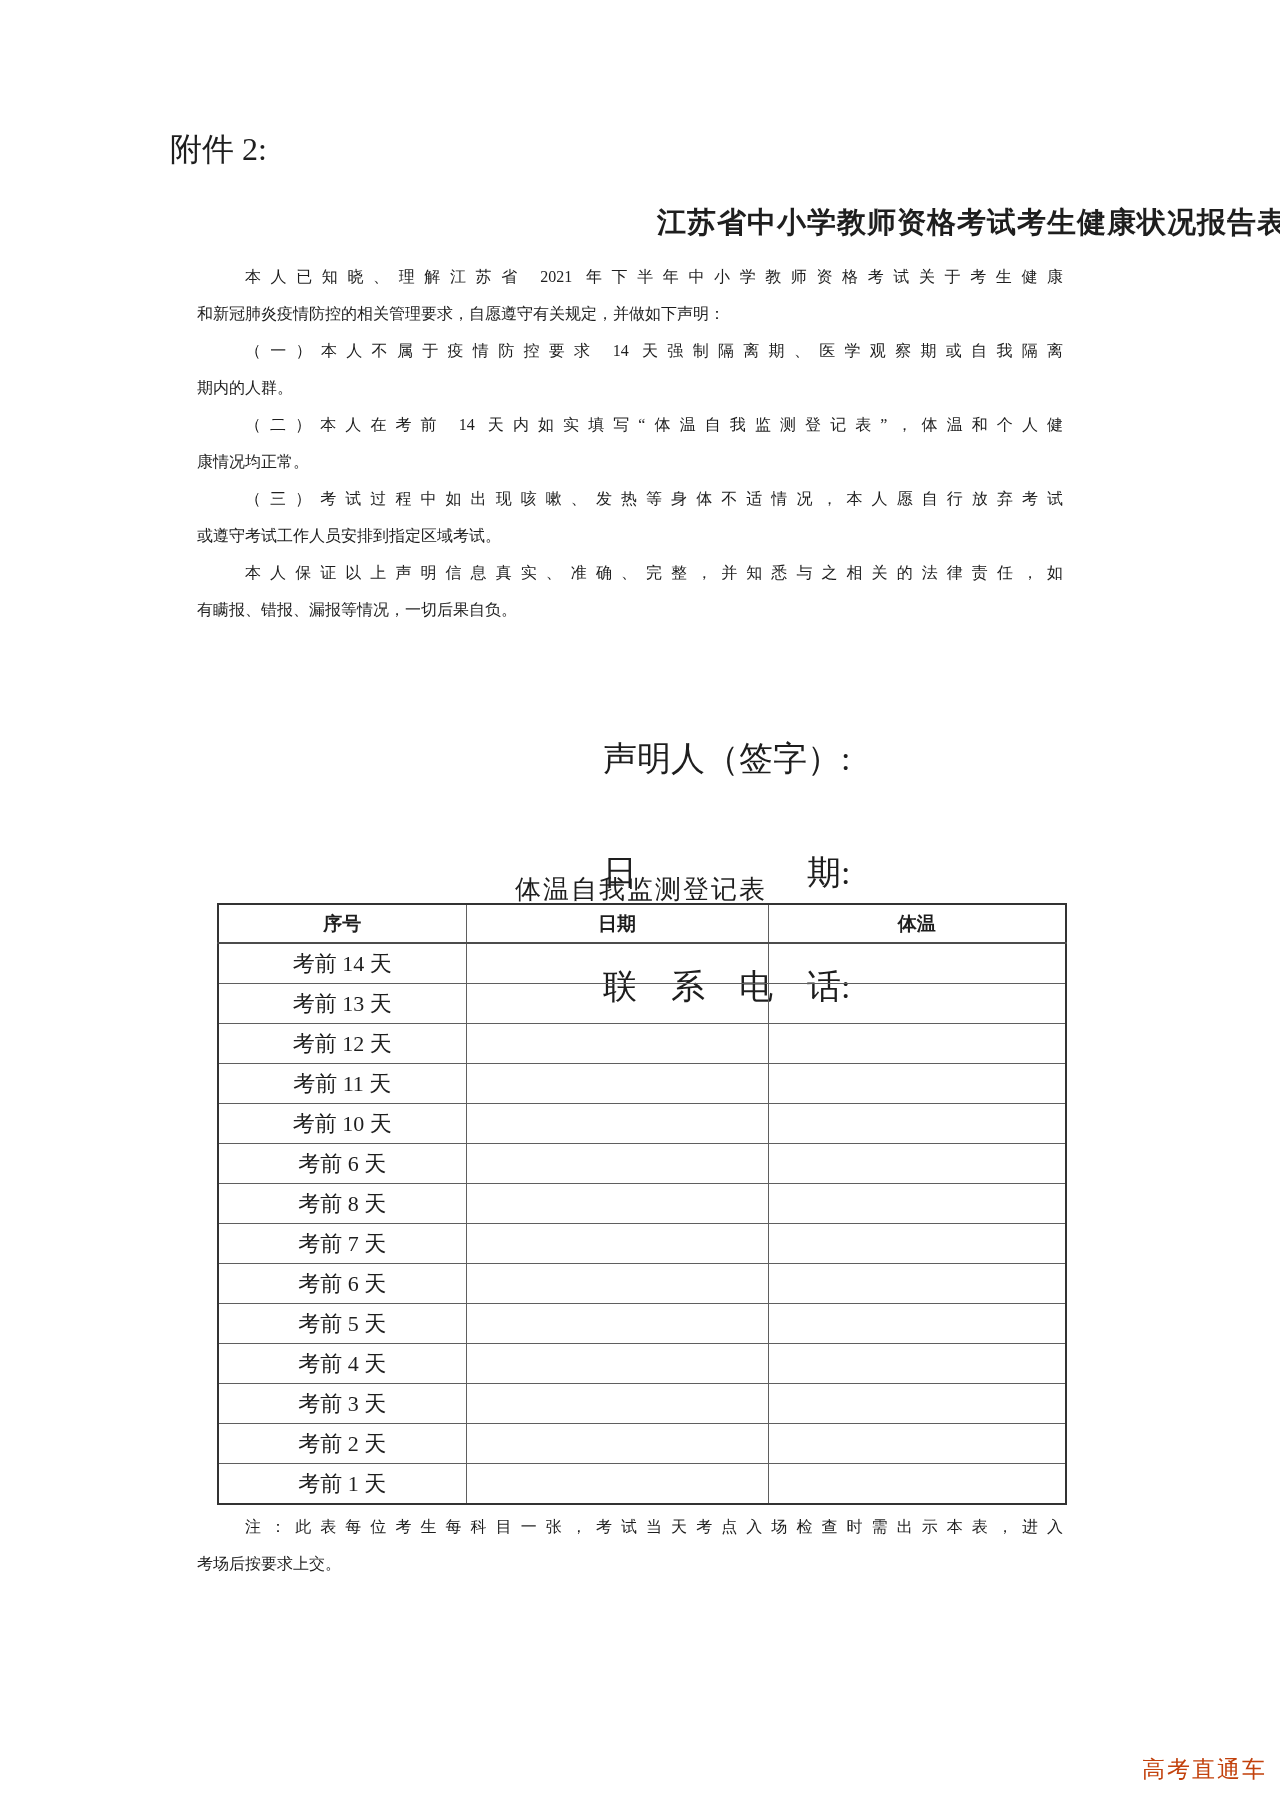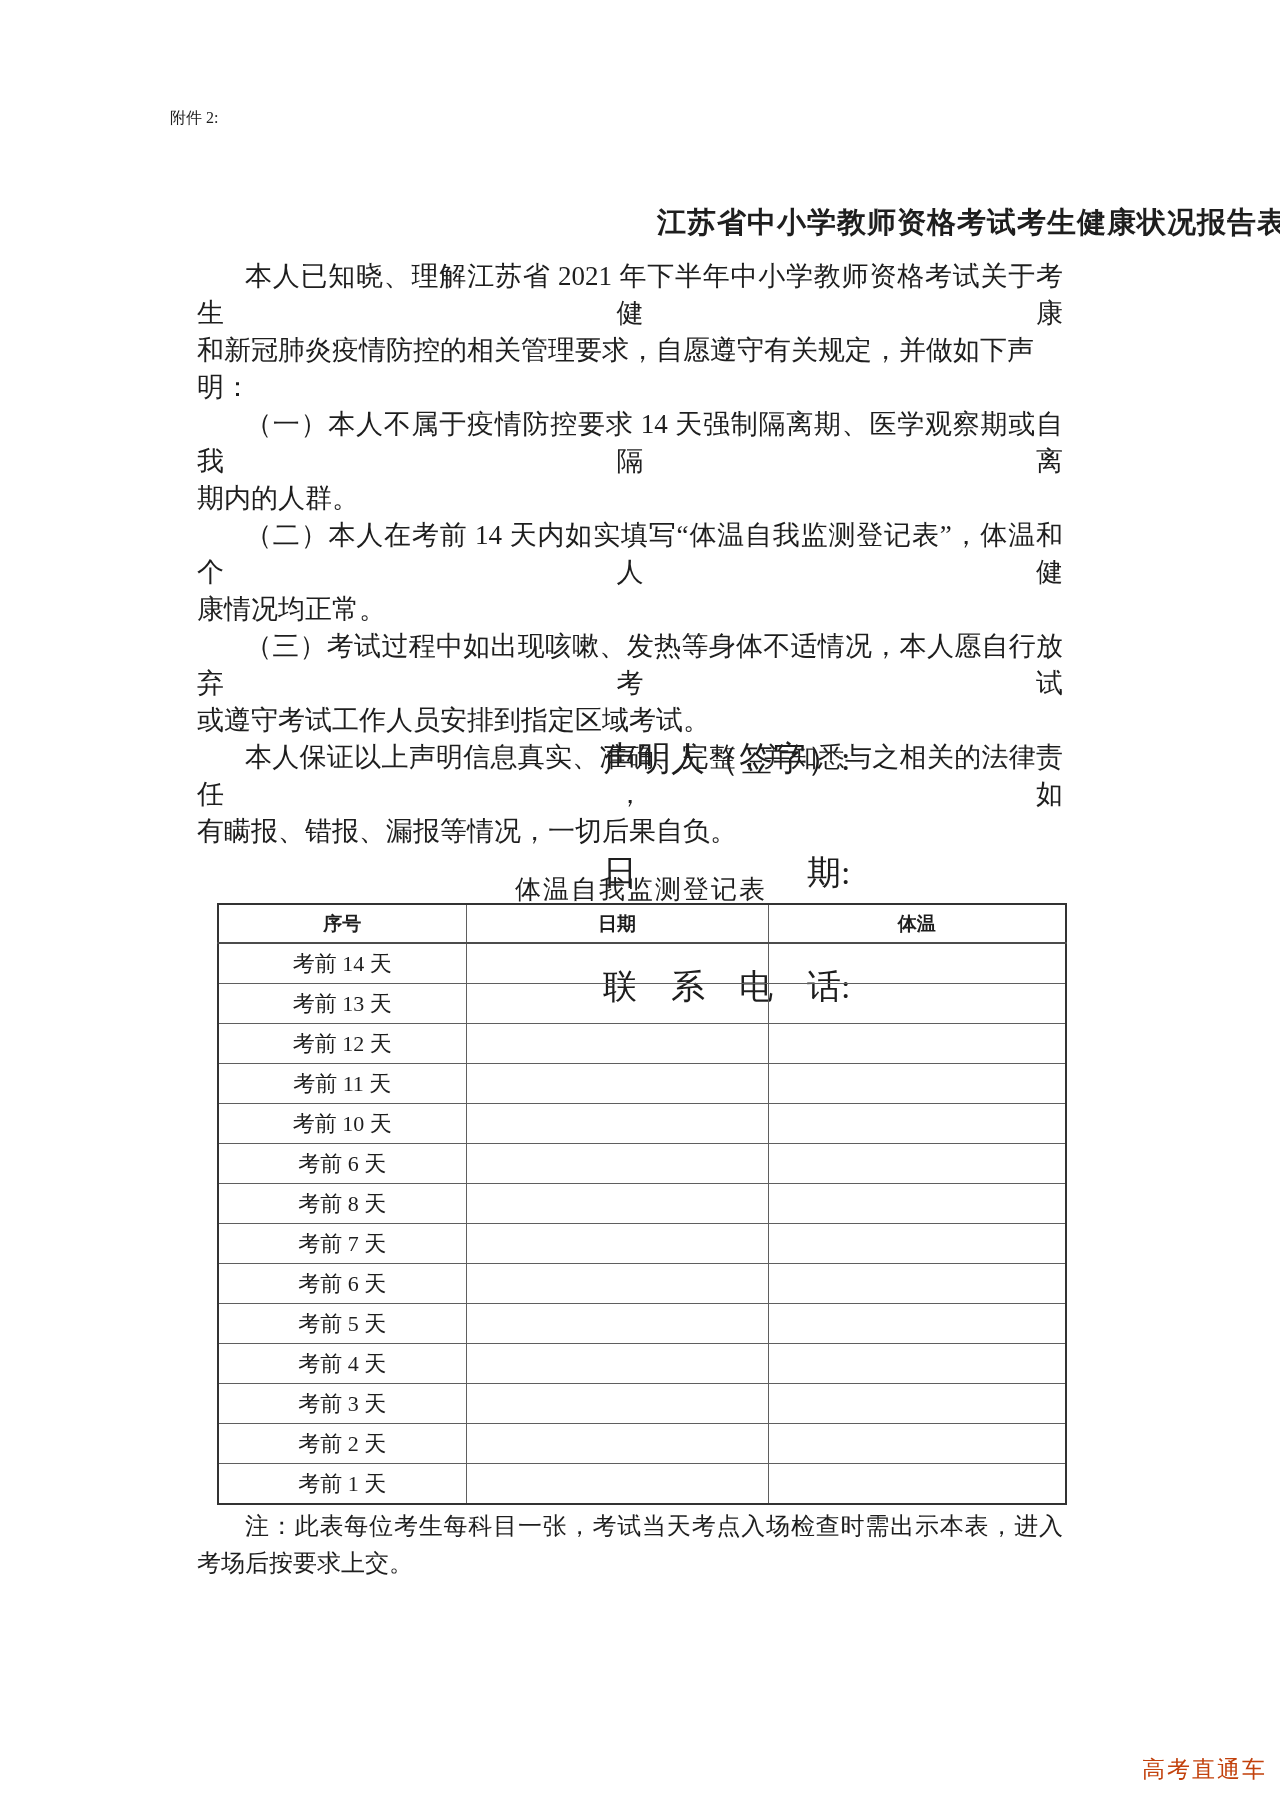--- a/index.html
+++ b/index.html
@@ -8,40 +8,40 @@
     height: 1810px;
     background: #ffffff;
     position: relative;
     font-family: "Liberation Serif", "DejaVu Serif", serif;
     color: #1e1e1e;
     overflow: hidden;
   }
   .attachment {
     position: absolute;
     left: 170px;
-    top: 108px;
-    font-size: 16px;
+    top: 128px;
+    font-size: 32px;
   }
   .doc-title {
     position: absolute;
     left: 10px;
     top: 186px;
     width: 1260px;
     margin: 17px;
     text-align: right;
     font-size: 29px;
     font-weight: bold;
     letter-spacing: 1px;
   }
   .body-text {
     position: absolute;
     left: 197px;
     top: 258px;
     width: 866px;
-    font-size: 27px;
+    font-size: 16px;
     line-height: 37px;
   }
   .line { white-space: pre-wrap; }
   .line.indent { text-indent: 48px; }
   .line.fill {
     text-align: justify;
     text-align-last: justify;
   }
   .signature {
     position: absolute;
@@ -82,21 +82,21 @@
     font-weight: bold;
     font-size: 19px;
     border-bottom: 2px solid #4c4c4c;
   }
   .temp-table tbody td { height: 39px; }
   .note {
     position: absolute;
     left: 197px;
     top: 1508px;
     width: 866px;
-    font-size: 24px;
+    font-size: 16px;
     line-height: 37px;
   }
   .watermark {
     position: absolute;
     left: 1142px;
     top: 1754px;
     font-size: 23px;
     letter-spacing: 2px;
     color: #c2410c;
     font-family: "Liberation Sans", "DejaVu Sans", sans-serif;

